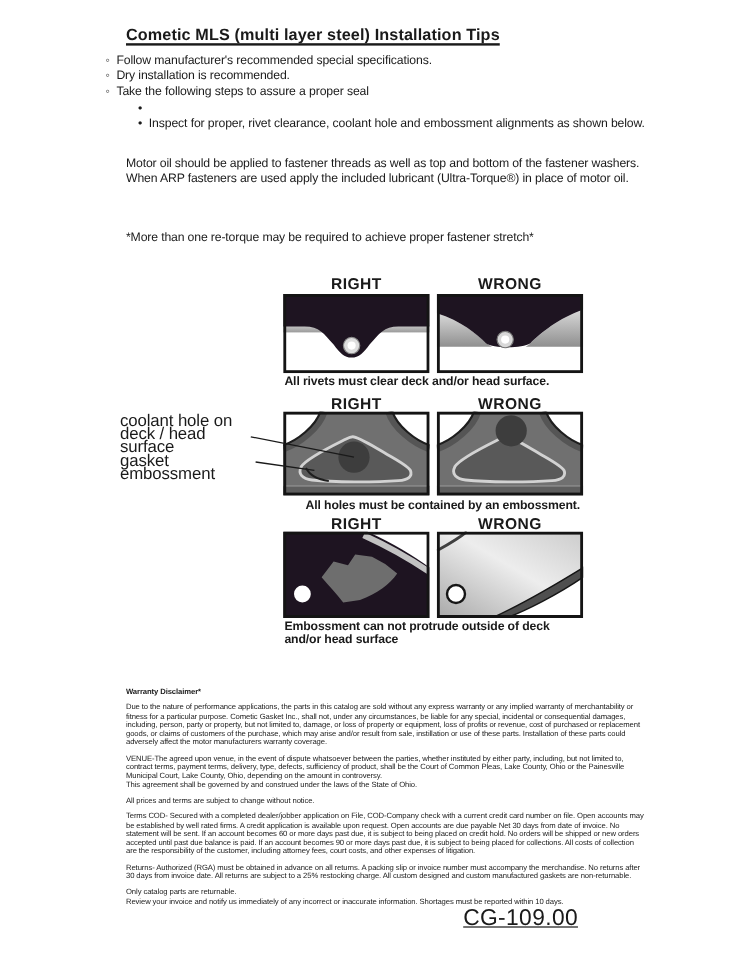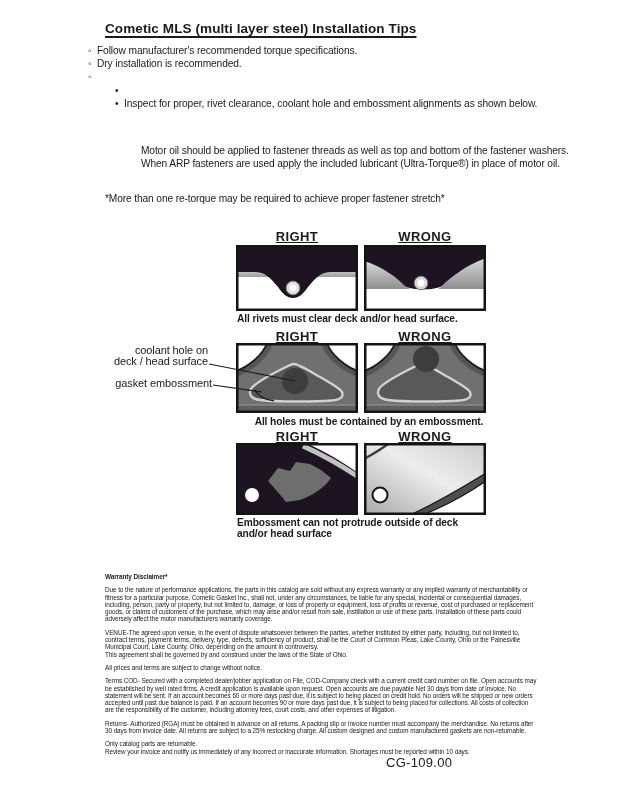--- a/index.html
+++ b/index.html
@@ -14,56 +14,57 @@
     text-decoration:underline; text-decoration-thickness:1.5px; text-underline-offset:3px;
     letter-spacing:0.1px;
   }
   .bullets { left:88px; top:44px; font-size:10.2px; line-height:13.2px; letter-spacing:-0.1px; }
   .bullet-row { display:flex; align-items:flex-start; }
   .bullet-row.sub { margin-left:27px; }
   .marker { width:9px; flex:0 0 9px; }
 
   .diesel-heading { left:105px; top:117px; font-size:12.5px; font-weight:bold; }
   .body-par { font-size:10.2px; line-height:13.2px; letter-spacing:-0.12px; white-space:pre-line; width:470px; }
-  .p1 { left:105px; top:144px;margin-left:36px; }
+  .p1 { left:105px; top:130px; }
   .p2 { left:105px; top:166px; }
   .note { left:105px; top:192px; }
 
-  .dg-header { width:122px; text-align:center; font-size:13px; font-weight:bold; letter-spacing:0.4px;text-decoration:underline; }
+  .dg-header { width:122px; text-align:center; font-size:13px; font-weight:bold; letter-spacing:0.4px; }
   .caption { font-size:10.2px; font-weight:bold; letter-spacing:-0.1px; white-space:pre-line; }
-  .dg-label { font-size:11px; line-height:11px; text-align:right; white-space:pre-line; letter-spacing:-0.1px; }
+  .dg-label { font-size:14px; line-height:11px; white-space:pre-line; letter-spacing:-0.1px; }
 
   svg.panel { position:absolute; display:block; }
   .overlay { position:absolute; pointer-events:none; z-index:5; }
 
   .fineprint { left:105px; top:573px; width:470px; font-size:6.4px; line-height:7.3px; letter-spacing:-0.08px; }
   .fineprint .fp-head { font-weight:bold; margin:0 0 6px 0; }
   .fineprint p { margin:0 0 6px 0; white-space:pre-line; }
   .fineprint p.last { margin-bottom:0; }
 
-  .pagenum { left:386px; top:755px; font-size:13px; letter-spacing:0.3px; }
+  .pagenum { left:386px; top:755px; font-size:19px; letter-spacing:0.3px;text-decoration:underline; }
 </style>
 </head>
 <body>
 
 <div class="page">
 
   <div class="abs title">Cometic MLS (multi layer steel) Installation Tips</div>
 
   <div class="abs bullets">
     <div class="bullet-row">
       <span class="marker">◦</span>
-      <span>Follow manufacturer's recommended torque specifications.</span>
+      <span>Follow manufacturer's recommended special specifications.</span>
     </div>
     <div class="bullet-row">
       <span class="marker">◦</span>
       <span>Dry installation is recommended.</span>
     </div>
     <div class="bullet-row">
       <span class="marker">◦</span>
+      <span>Take the following steps to assure a proper seal</span>
     </div>
     <div class="bullet-row sub">
       <span class="marker">•</span>
     </div>
     <div class="bullet-row sub">
       <span class="marker">•</span>
       <span>Inspect for proper, rivet clearance, coolant hole and embossment alignments as shown below.</span>
     </div>
   </div>
 

